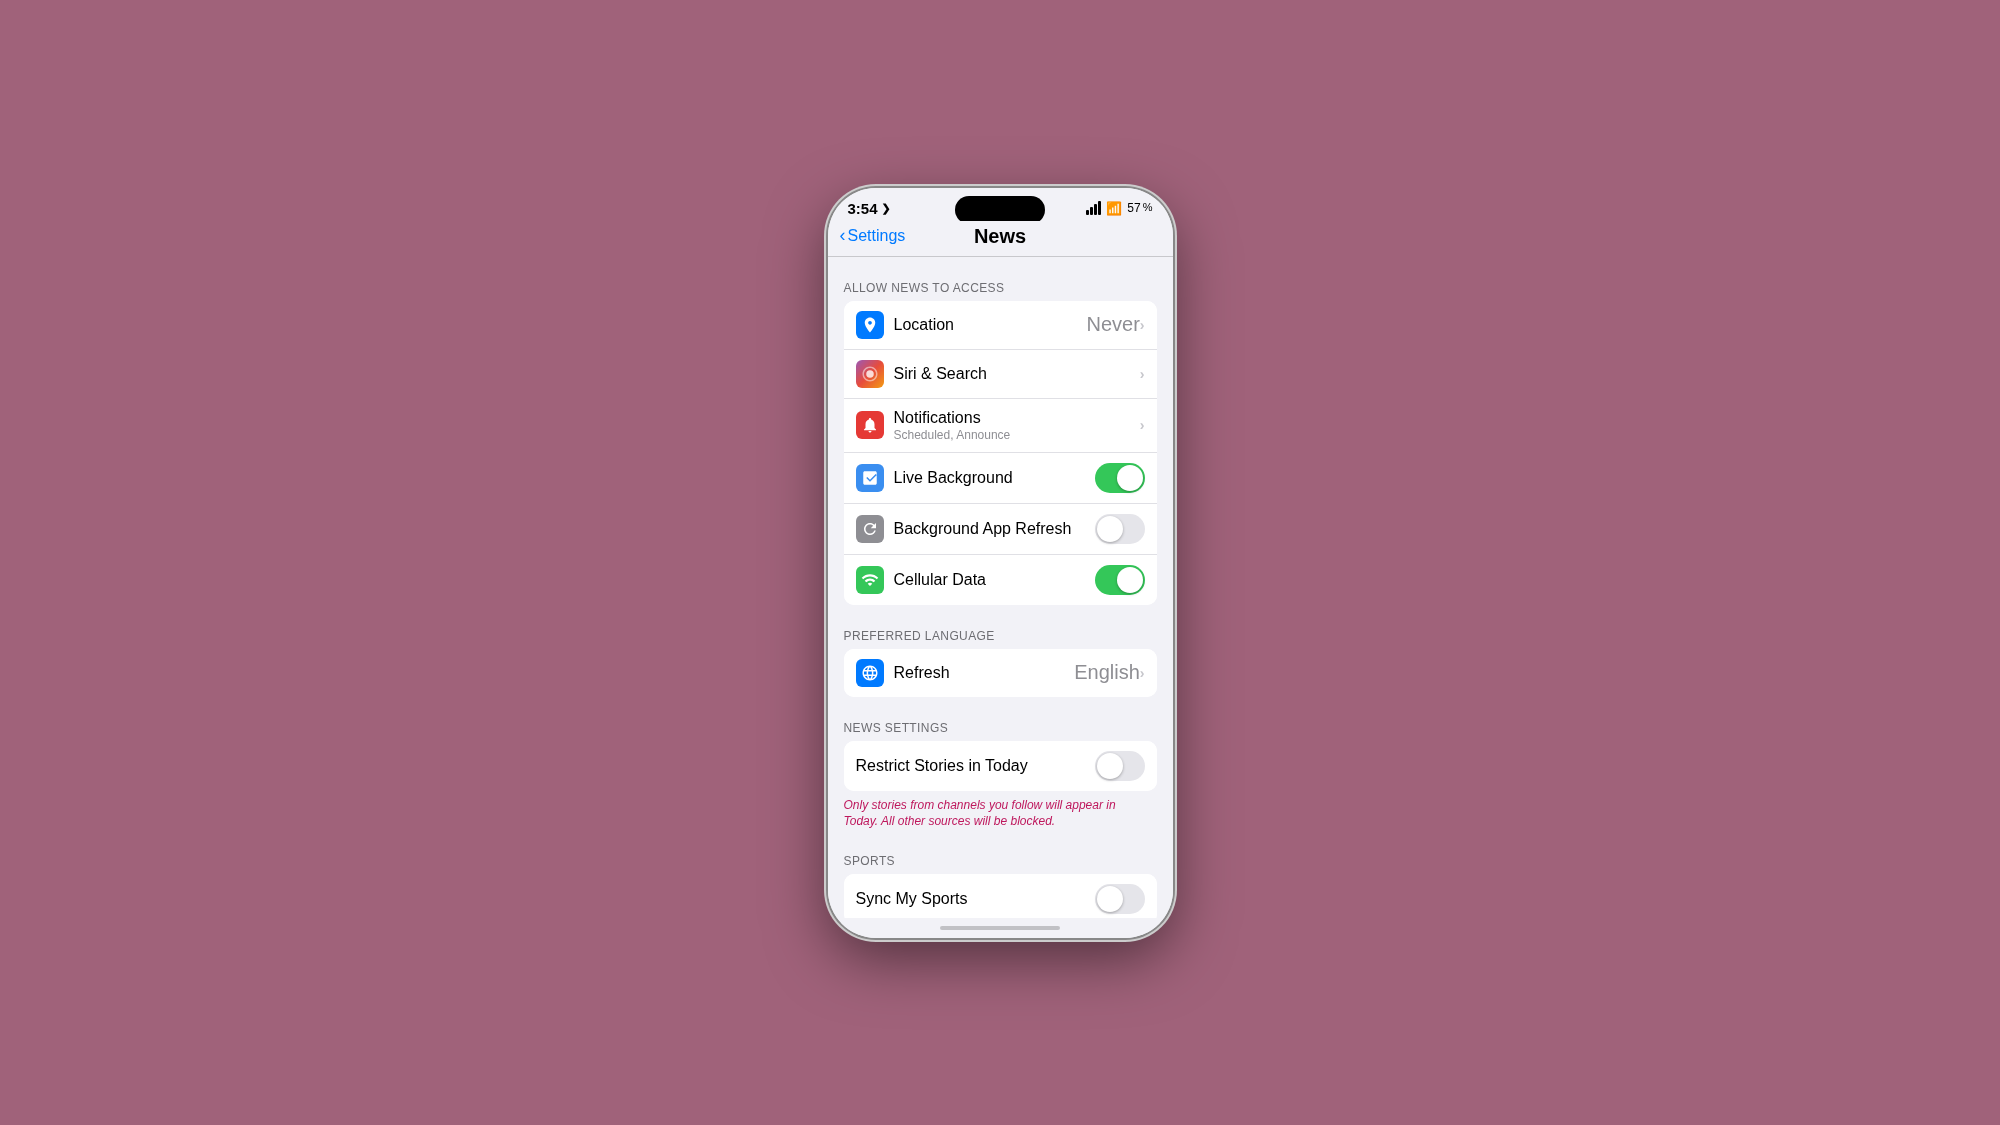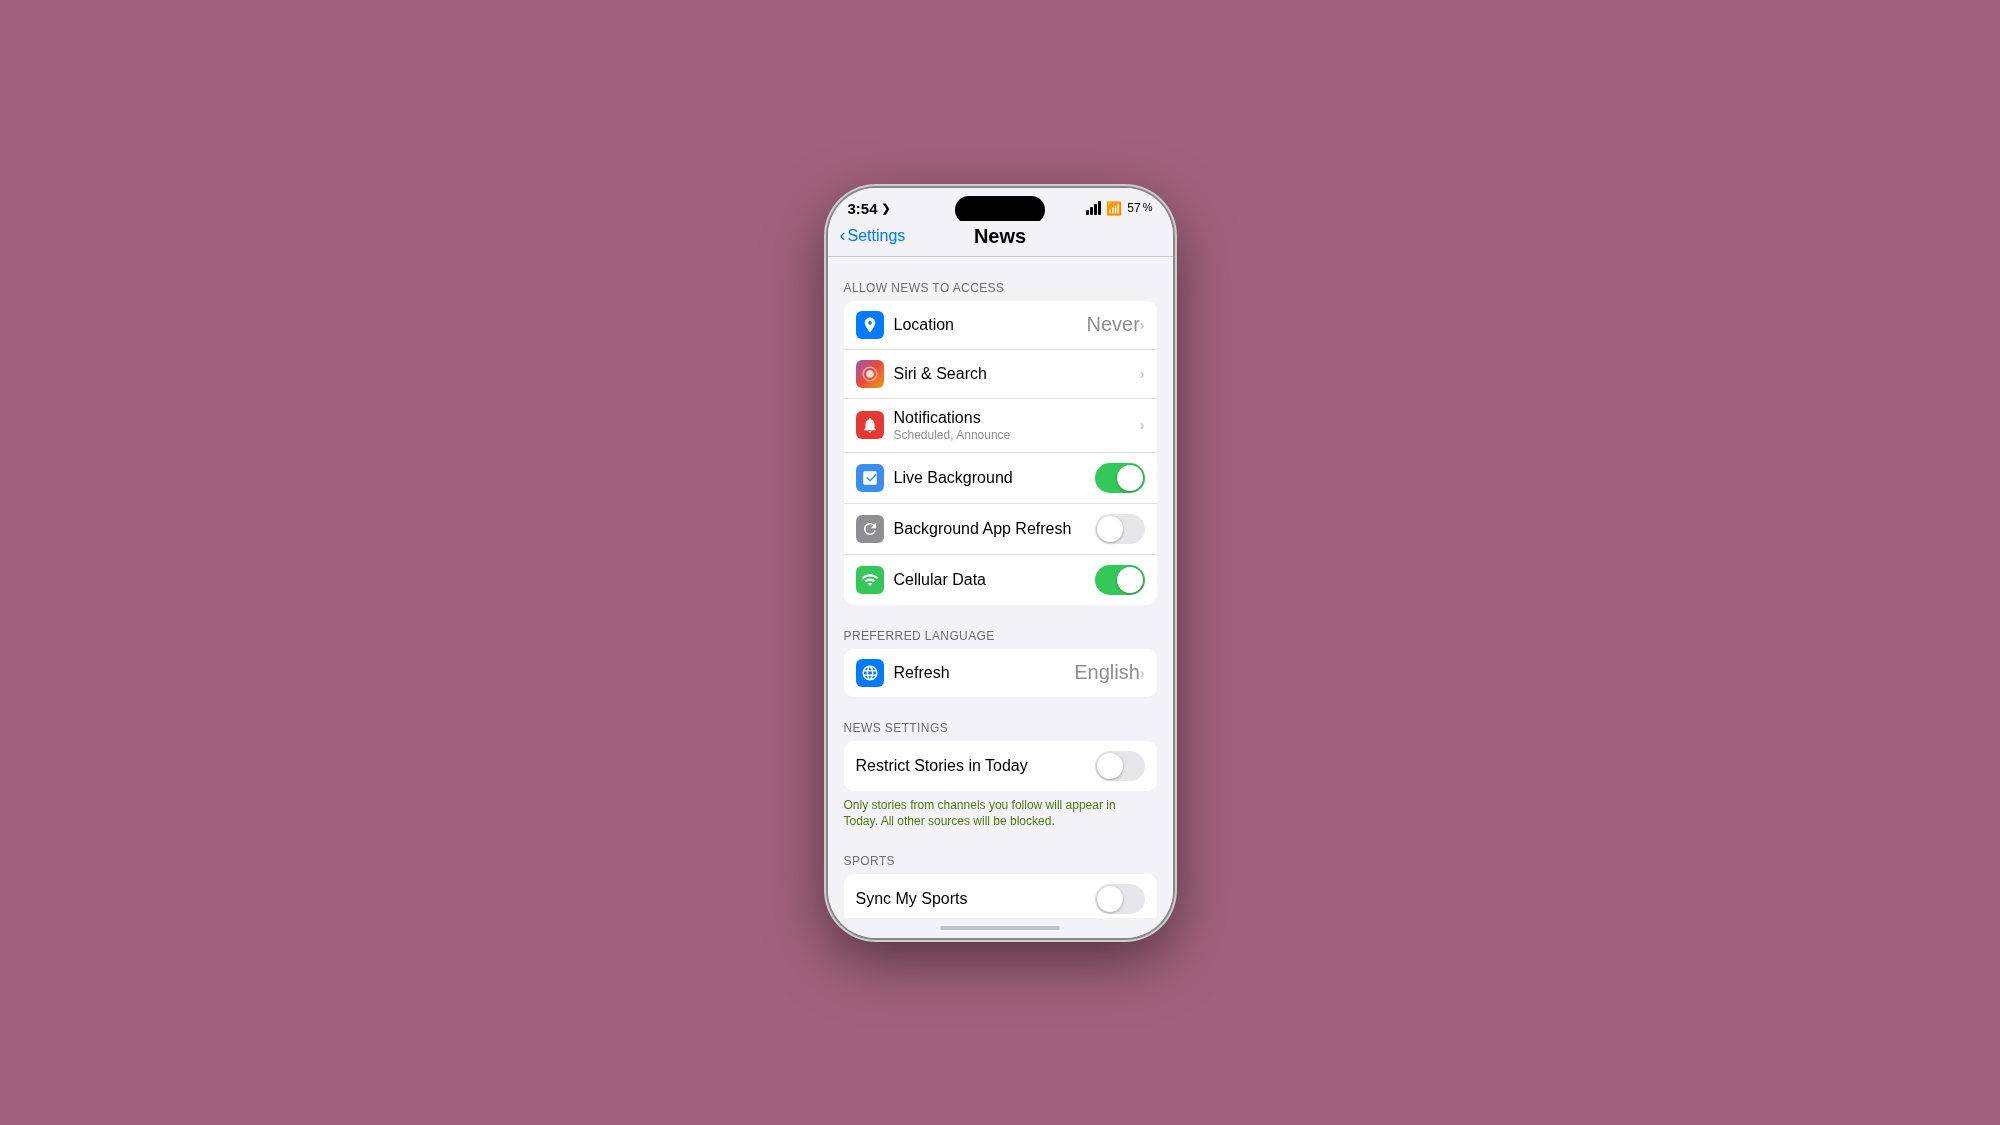--- a/index.html
+++ b/index.html
@@ -237,23 +237,24 @@
       left: 22px;
     }
 
     .toggle-off .toggle-knob {
       left: 2px;
     }
 
     
     .section-note {
       font-size: 12px;
-      color: #4d7c0f;
+      color: #be185d;
       padding: 6px 22px 0 16px;
       line-height: 1.4;
+      font-style: italic;
     }
 
     
     .home-indicator {
       height: 20px;
       display: flex;
       align-items: center;
       justify-content: center;
       flex-shrink: 0;
       background: #f2f2f7;

